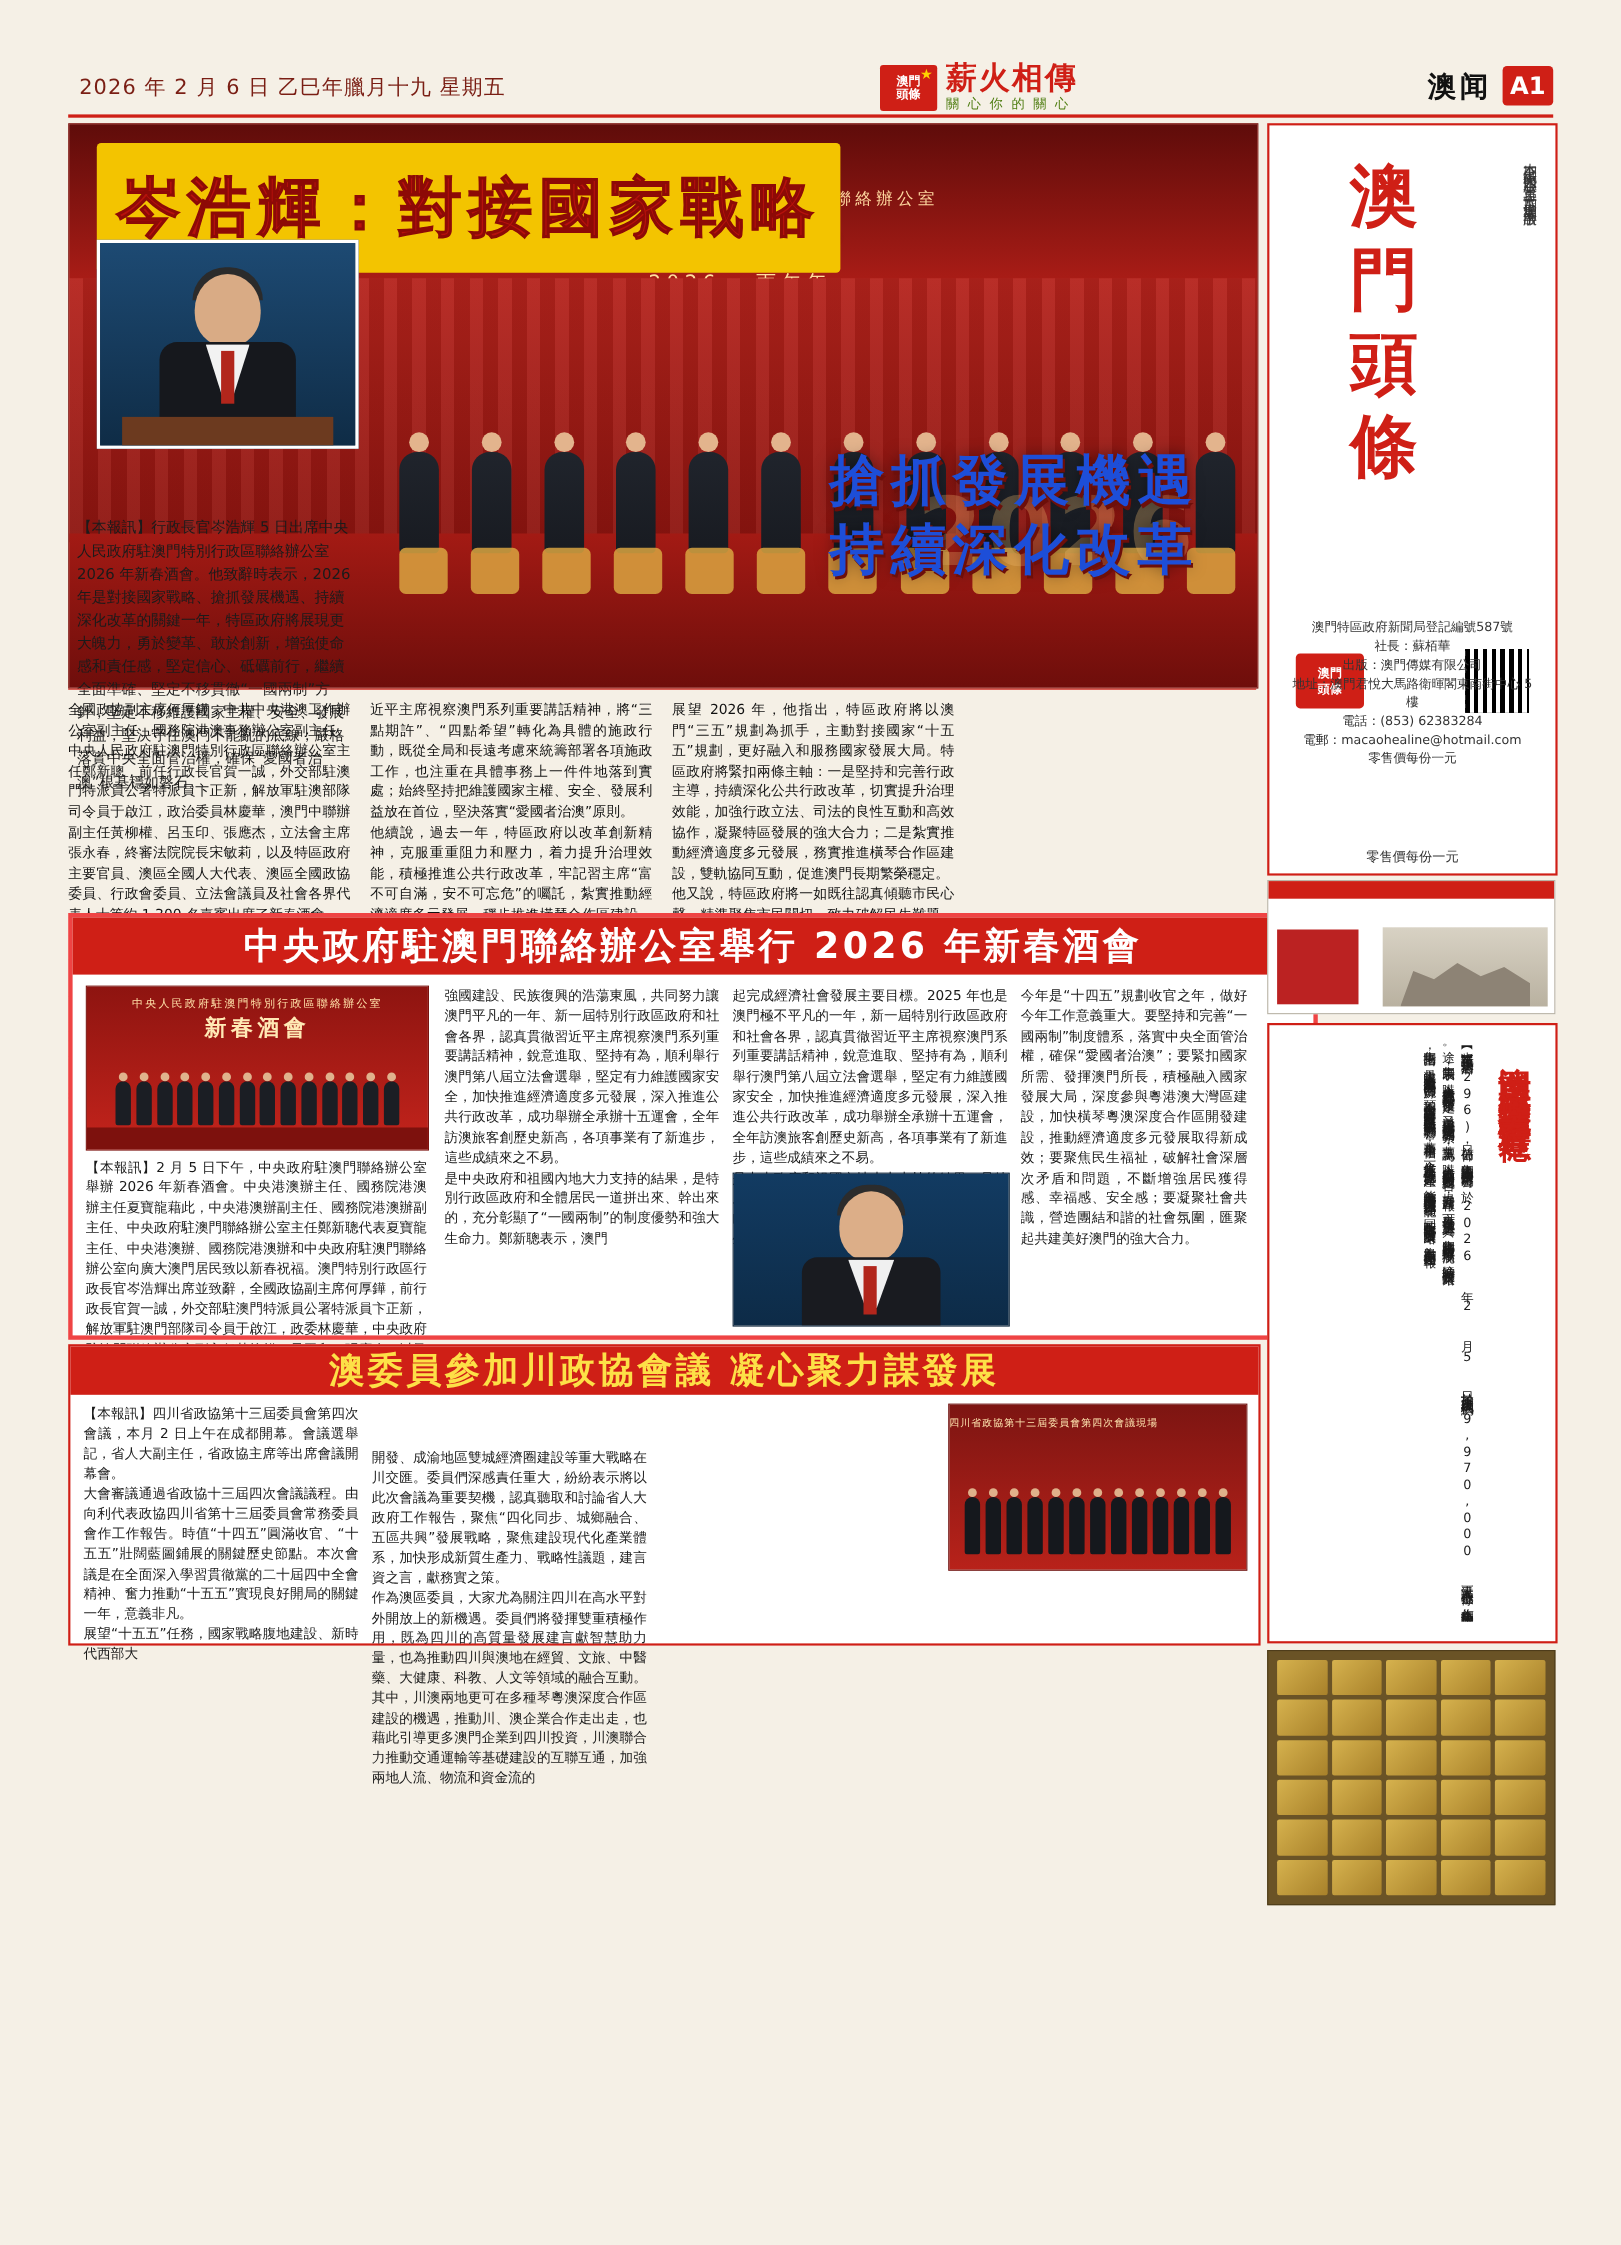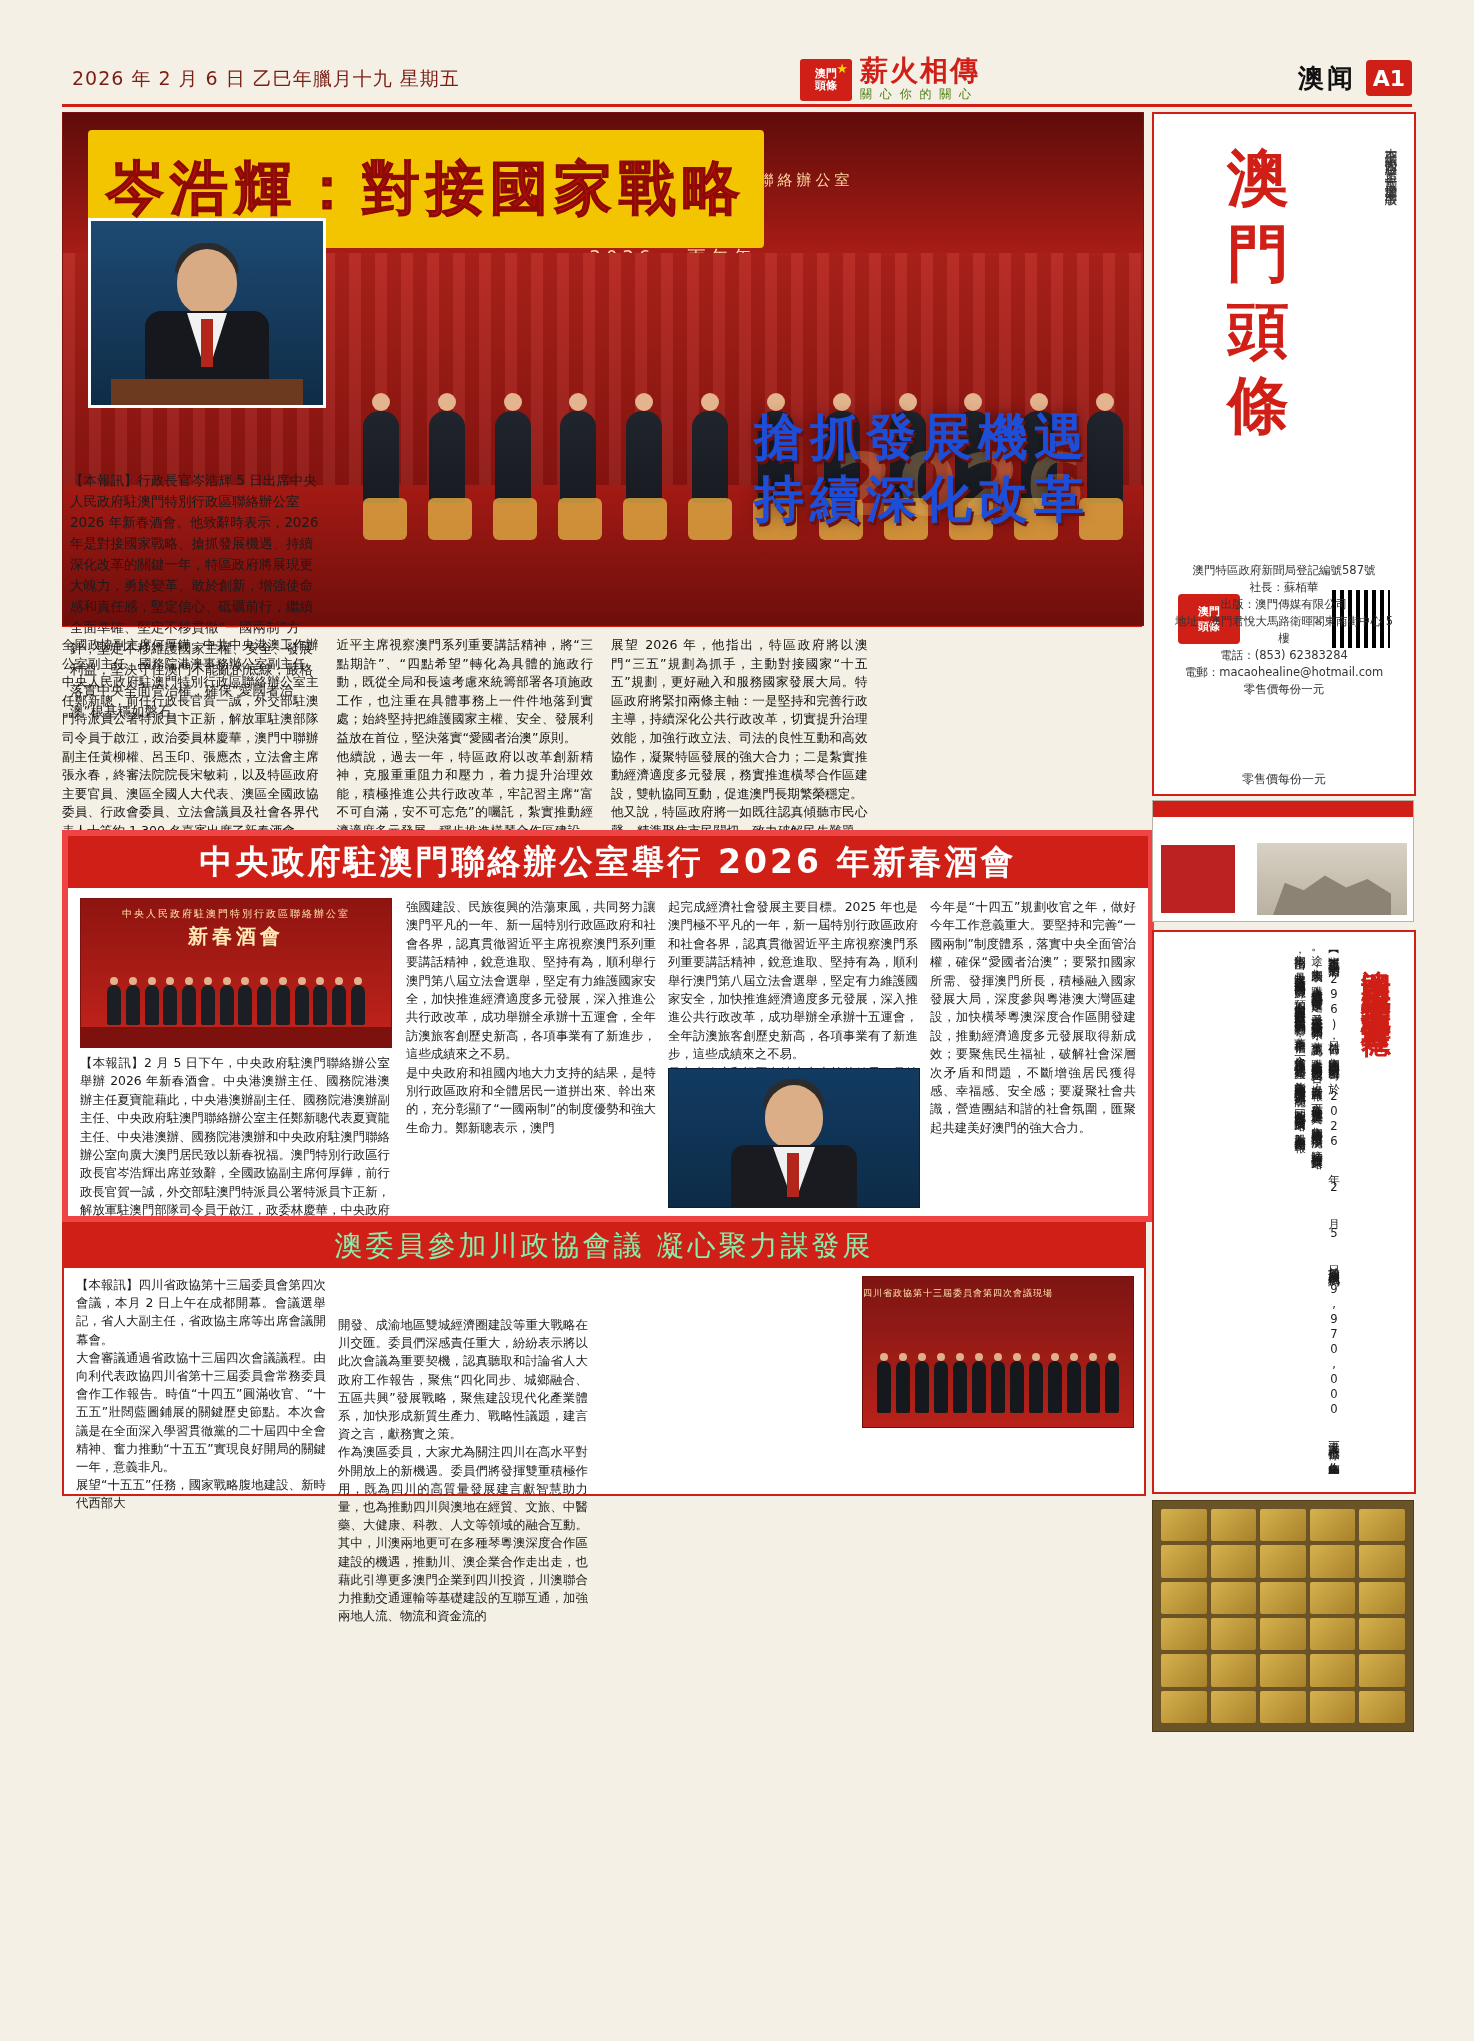--- a/index.html
+++ b/index.html
@@ -74,21 +74,21 @@
      repeating-linear-gradient(90deg,#000 0 4px,#fff 4px 8px),
      repeating-linear-gradient(0deg,#000 0 4px,transparent 4px 8px);}
   .np-price{position:absolute;left:0;bottom:6px;width:100%;text-align:center;font-size:12px;color:#333;}
 
   
   .colset{position:absolute;left:62px;top:636px;width:1080px;height:176px;display:flex;gap:18px;}
   .colset .col{width:260px;font-size:12.6px;line-height:18.6px;text-align:justify;color:#111;}
   .sep-line{position:absolute;left:62px;top:626px;width:1080px;height:1px;background:#cf1f16;}
 
   
-  .block2{position:absolute;left:62px;top:830px;width:1080px;height:380px;border:6px solid #ef4444;background:#fff;}
+  .block2{position:absolute;left:62px;top:830px;width:1080px;height:380px;border:4px solid #ef4444;background:#fff;padding-left:48px;}
   .b2-title{position:absolute;left:0;top:0;width:100%;height:52px;background:#cf1f16;display:flex;align-items:center;justify-content:center;}
   .b2-title span{color:#fff;font-size:33px;font-weight:bold;letter-spacing:3px;}
   .b2-photo{position:absolute;left:12px;top:62px;width:310px;height:148px;background:linear-gradient(180deg,#8e1410,#c4241c);overflow:hidden;border:1px solid #7c120e;}
   .b2-photo .t{position:absolute;left:0;top:8px;width:100%;text-align:center;color:#ffe0a8;font-size:10px;letter-spacing:2px;}
   .b2-photo .t2{position:absolute;left:0;top:24px;width:100%;text-align:center;color:#ffe9b5;font-size:20px;font-weight:bold;letter-spacing:4px;}
   .b2-photo .row{position:absolute;left:26px;bottom:22px;width:258px;display:flex;justify-content:space-between;align-items:flex-end;}
   .b2-photo .row i{display:block;width:14px;height:40px;background:#1b1e24;border-radius:7px 7px 2px 2px;position:relative;}
   .b2-photo .row i:before{content:"";position:absolute;left:3px;top:-8px;width:8px;height:8px;border-radius:50%;background:#e0b28d;}
   .b2-photo .ground{position:absolute;left:0;bottom:0;width:100%;height:20px;background:#7d110d;}
   .b2-cap{position:absolute;left:12px;top:218px;width:310px;font-size:12.4px;line-height:18.4px;text-align:justify;}
@@ -99,21 +99,21 @@
   .b2-face{position:absolute;left:600px;top:232px;width:250px;height:138px;background:linear-gradient(180deg,#123b62,#0d2b47);border:1px solid #0a2238;overflow:hidden;}
   .b2-face .head{position:absolute;left:96px;top:16px;width:58px;height:64px;border-radius:50% 50% 46% 46%;background:#dcae88;}
   .b2-face .hair{position:absolute;left:94px;top:10px;width:62px;height:28px;border-radius:30px 30px 0 0;background:#2c2c2c;}
   .b2-face .body{position:absolute;left:62px;top:76px;width:126px;height:62px;background:#191b20;border-radius:14px 14px 0 0;}
   .b2-face .shirt{position:absolute;left:104px;top:78px;width:42px;height:44px;background:#f0f0f0;clip-path:polygon(0 0,100% 0,62% 100%,38% 100%);}
   .b2-face .tie{position:absolute;left:118px;top:84px;width:12px;height:44px;background:#b2261c;}
 
   
   .block3{position:absolute;left:62px;top:1222px;width:1080px;height:270px;border:2px solid #cf1f16;background:#fff;}
   .b3-title{position:absolute;left:0;top:0;width:100%;height:44px;background:#cf1f16;display:flex;align-items:center;justify-content:center;}
-  .b3-title span{color:#86efac;font-size:28px;font-weight:normal;letter-spacing:3px;}
+  .b3-title span{color:#fde047;font-size:32px;font-weight:bold;letter-spacing:3px;}
   .b3-col{position:absolute;top:52px;font-size:12.4px;line-height:18.2px;text-align:justify;}
   .b3-c1{left:12px;width:250px;}
   .b3-c2{left:274px;width:250px;margin-top:40px;}
   .b3-c3{left:536px;width:250px;}
   .b3-photo{position:absolute;left:798px;top:52px;width:270px;height:150px;background:linear-gradient(180deg,#7d1512,#b8221a);overflow:hidden;border:1px solid #6f100d;}
   .b3-photo .banner{position:absolute;left:0;top:10px;width:100%;text-align:left;color:#ffe6b0;font-size:9px;letter-spacing:1px;}
   .b3-photo .row{position:absolute;left:14px;bottom:14px;width:242px;display:flex;justify-content:space-between;align-items:flex-end;}
   .b3-photo .row i{display:block;width:14px;height:52px;background:#15181d;border-radius:7px 7px 2px 2px;position:relative;}
   .b3-photo .row i:before{content:"";position:absolute;left:3px;top:-8px;width:8px;height:8px;border-radius:50%;background:#dfb08a;}
   .b3-cap{position:absolute;left:798px;top:210px;width:270px;font-size:12.4px;line-height:18.2px;text-align:justify;}

